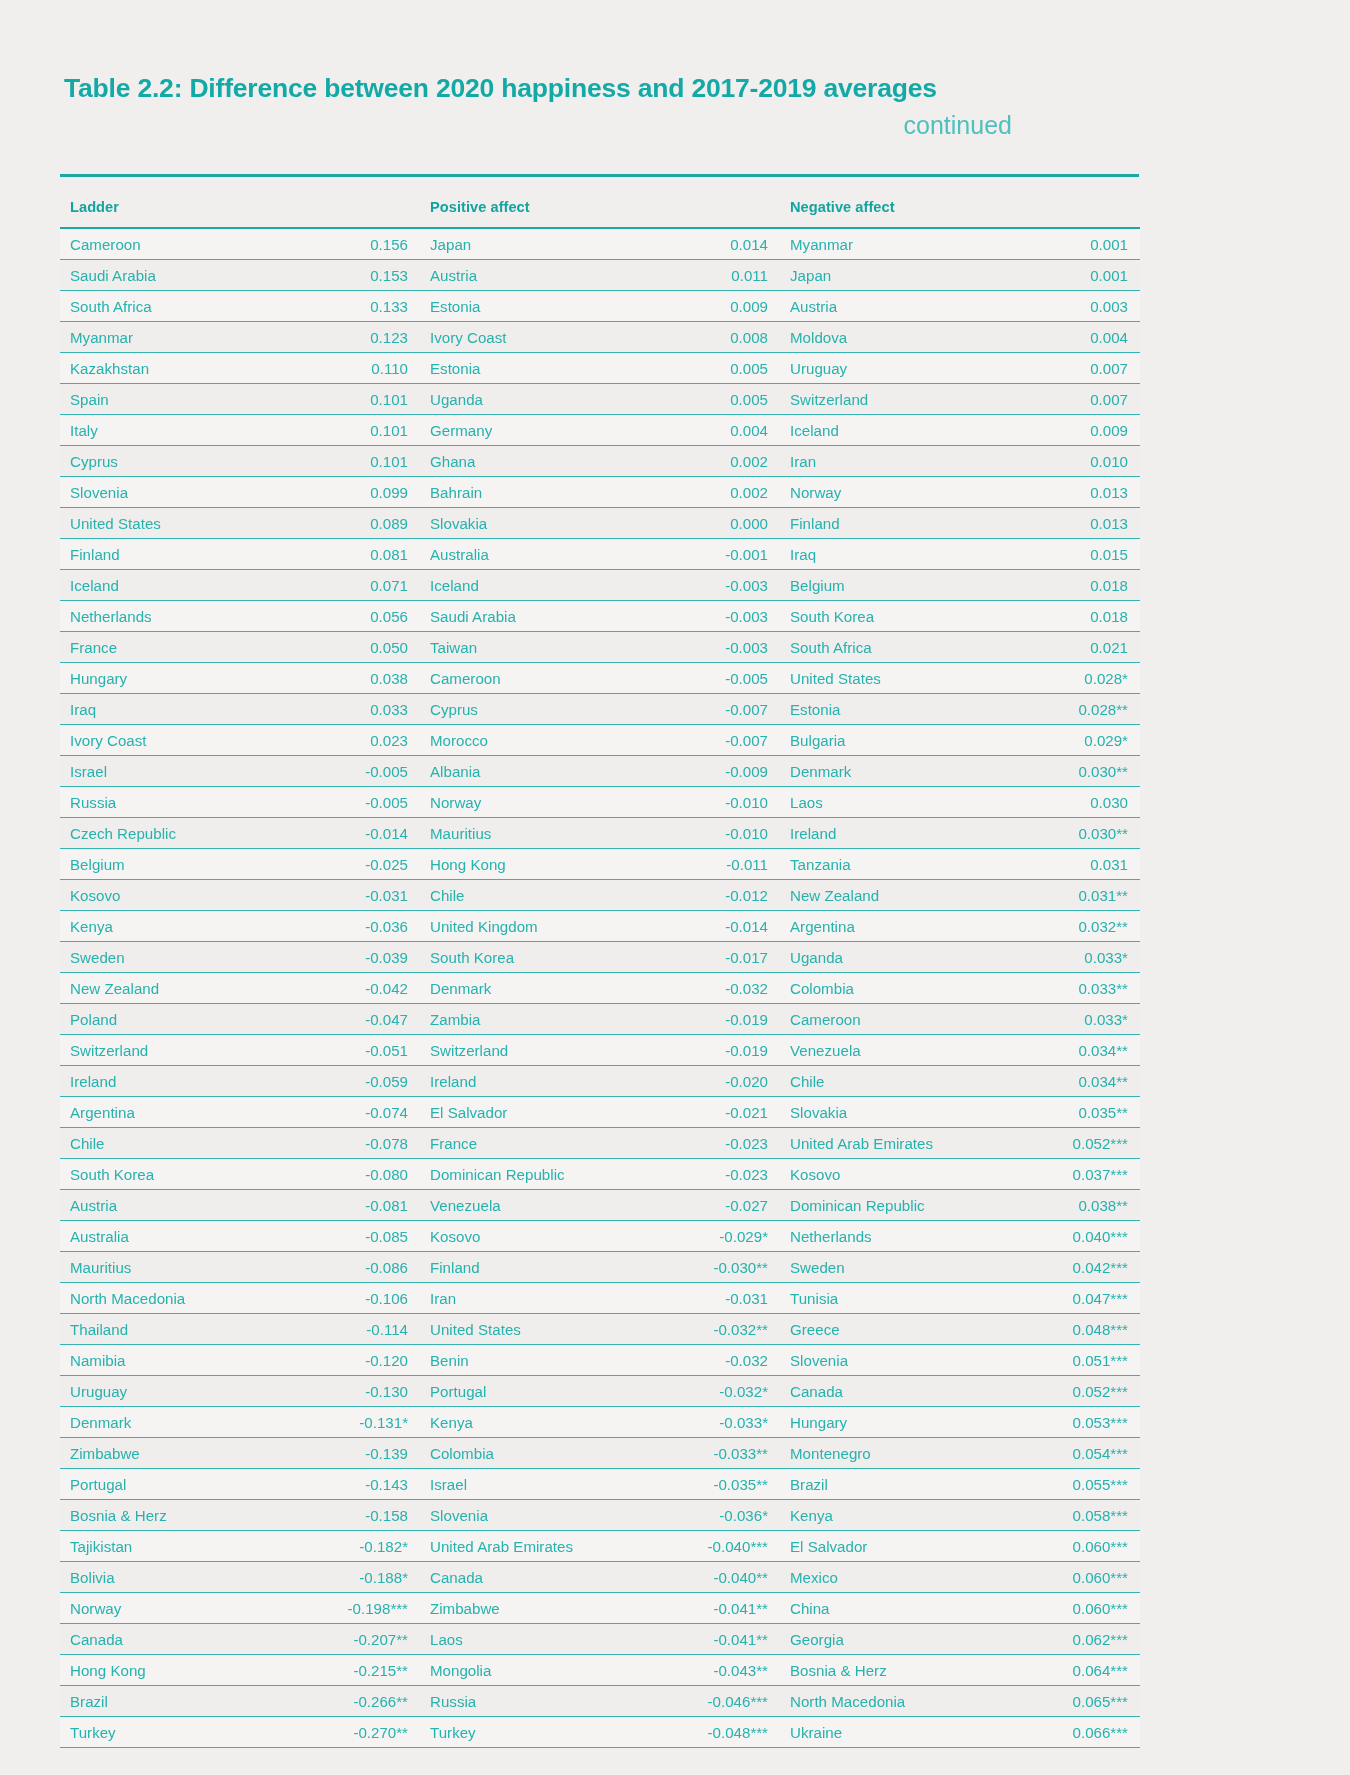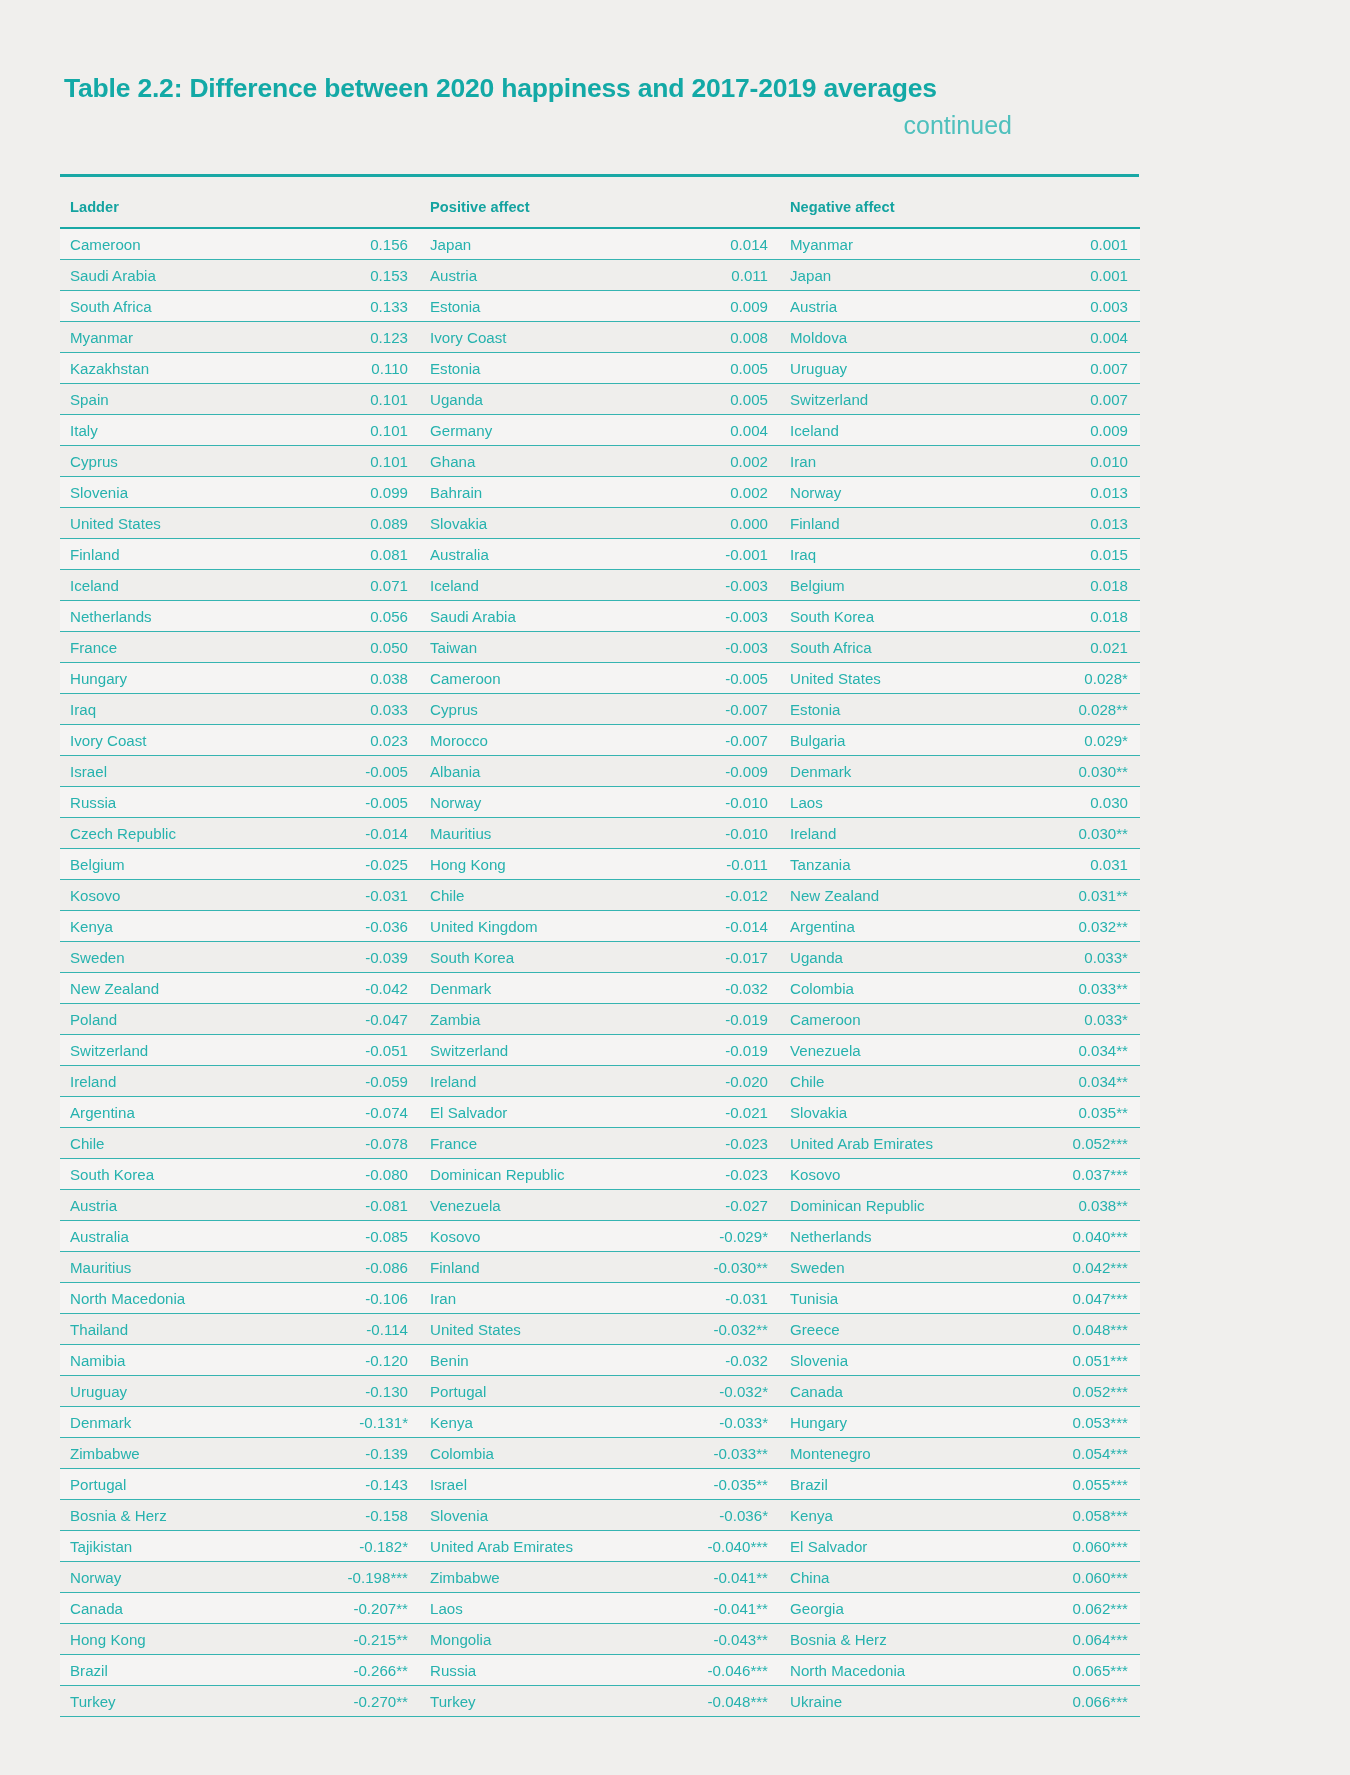--- a/index.html
+++ b/index.html
@@ -458,20 +458,28 @@
           </tr>
           <tr>
             <td class="name">Tajikistan</td>
             <td class="val">-0.182*</td>
             <td class="name">United Arab Emirates</td>
             <td class="val">-0.040***</td>
             <td class="name">El Salvador</td>
             <td class="val">0.060***</td>
           </tr>
           <tr>
+            <td class="name">Bolivia</td>
+            <td class="val">-0.188*</td>
+            <td class="name">Canada</td>
+            <td class="val">-0.040**</td>
+            <td class="name">Mexico</td>
+            <td class="val">0.060***</td>
+          </tr>
+          <tr>
             <td class="name">Norway</td>
             <td class="val">-0.198***</td>
             <td class="name">Zimbabwe</td>
             <td class="val">-0.041**</td>
             <td class="name">China</td>
             <td class="val">0.060***</td>
           </tr>
           <tr>
             <td class="name">Canada</td>
             <td class="val">-0.207**</td>

